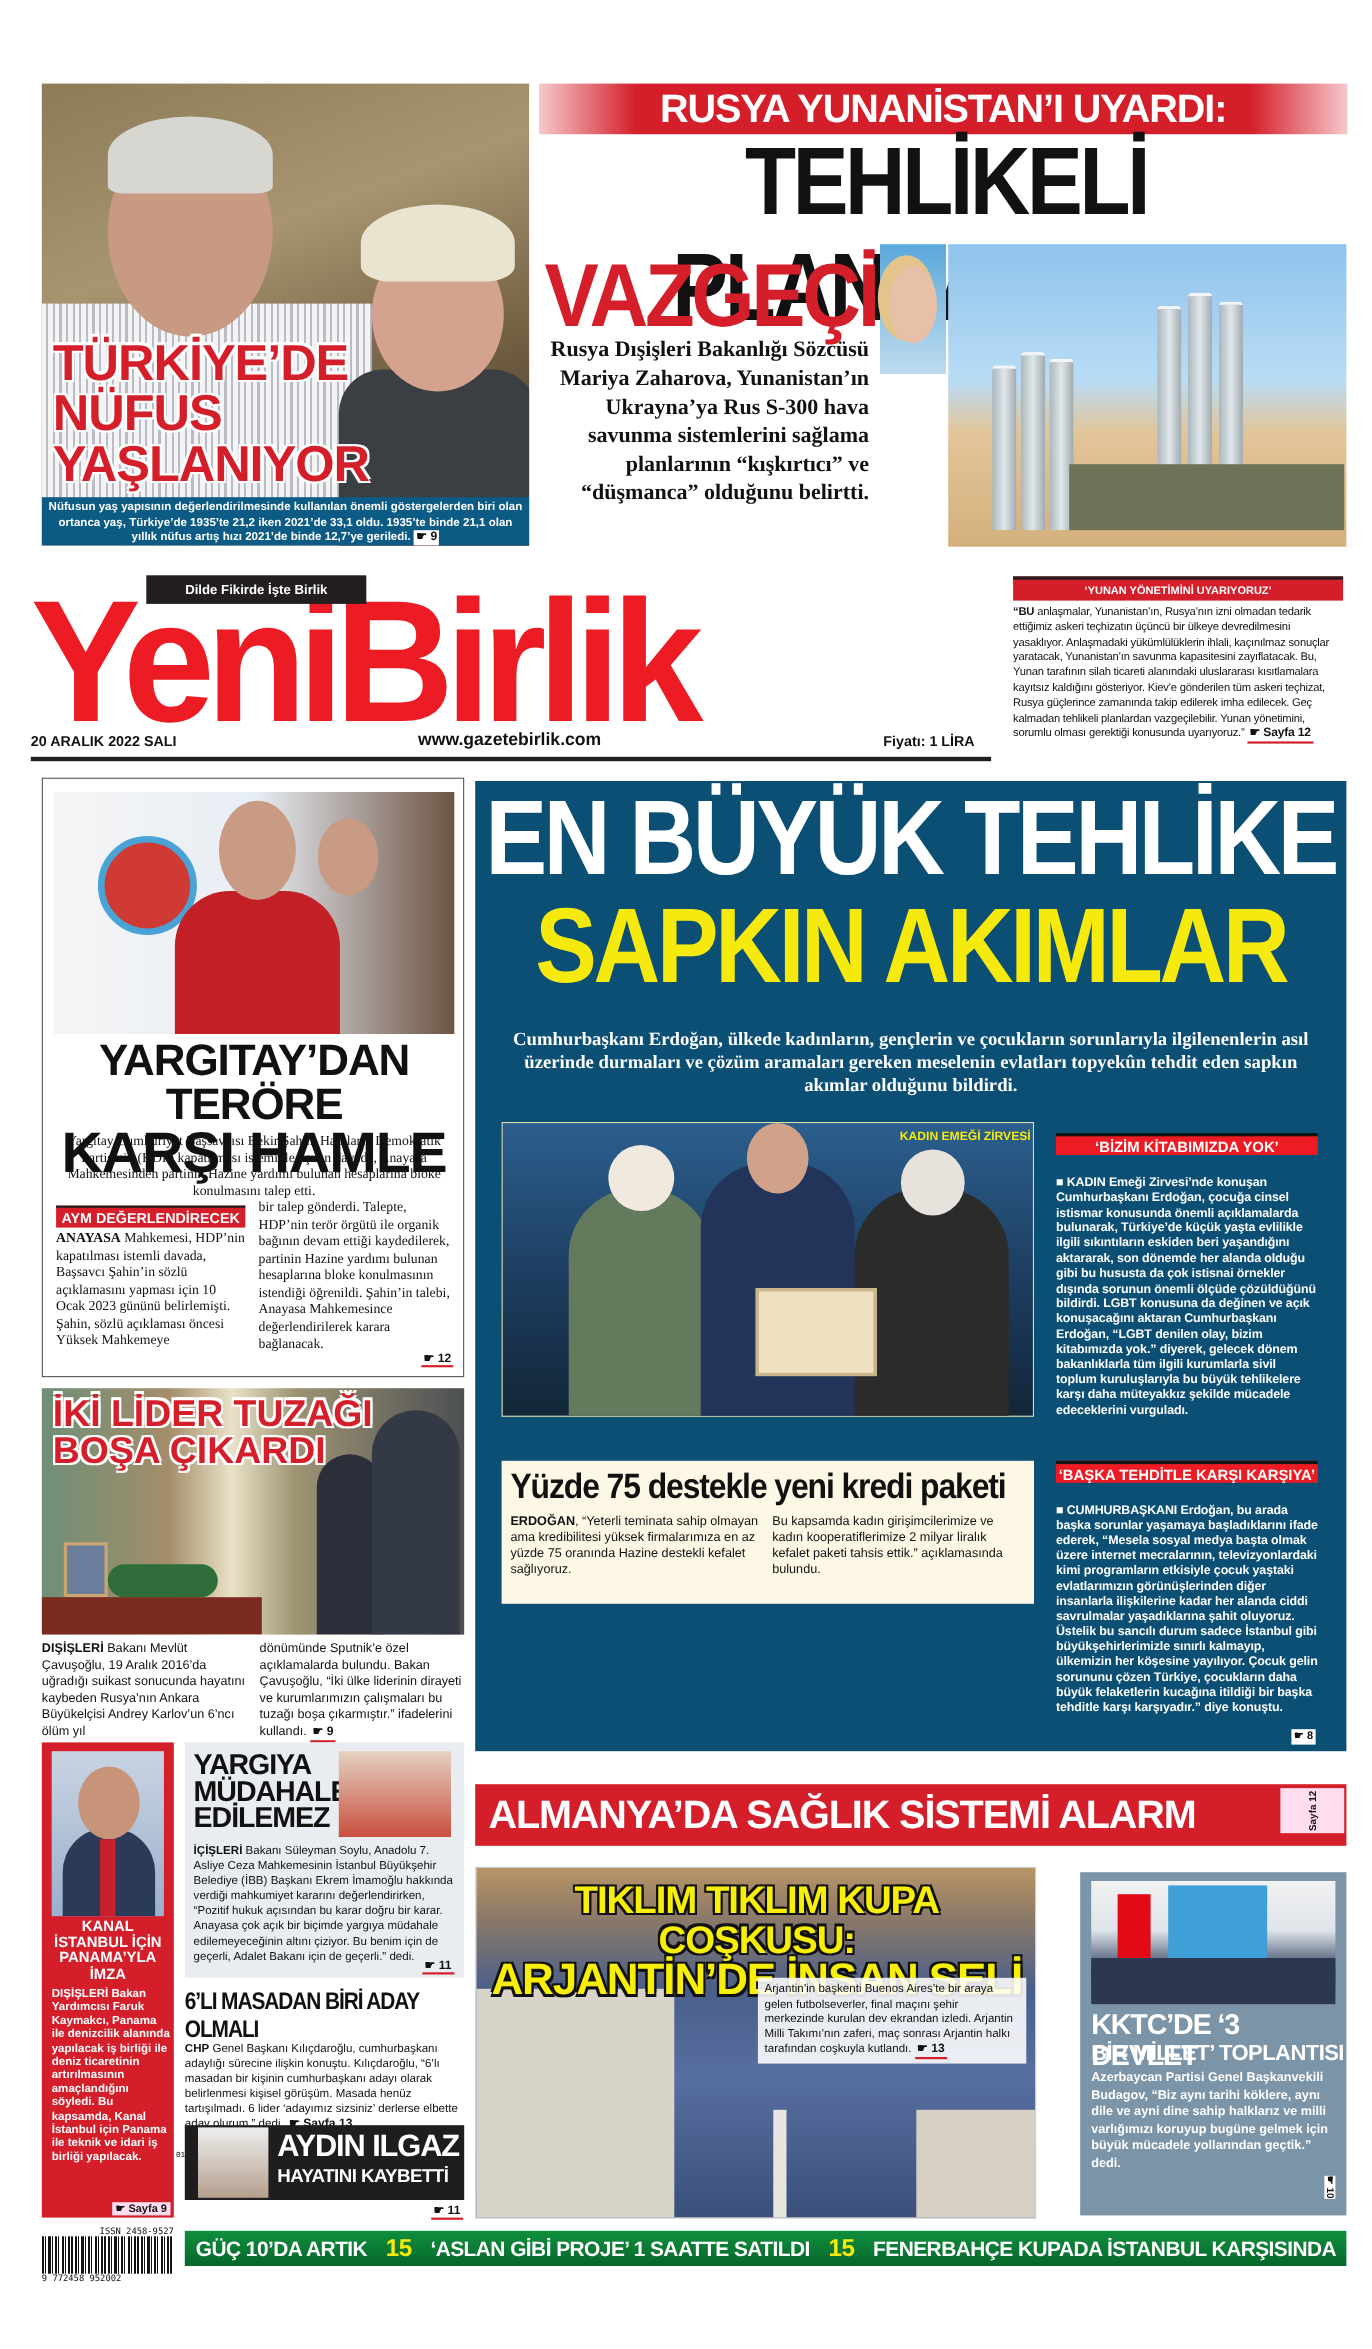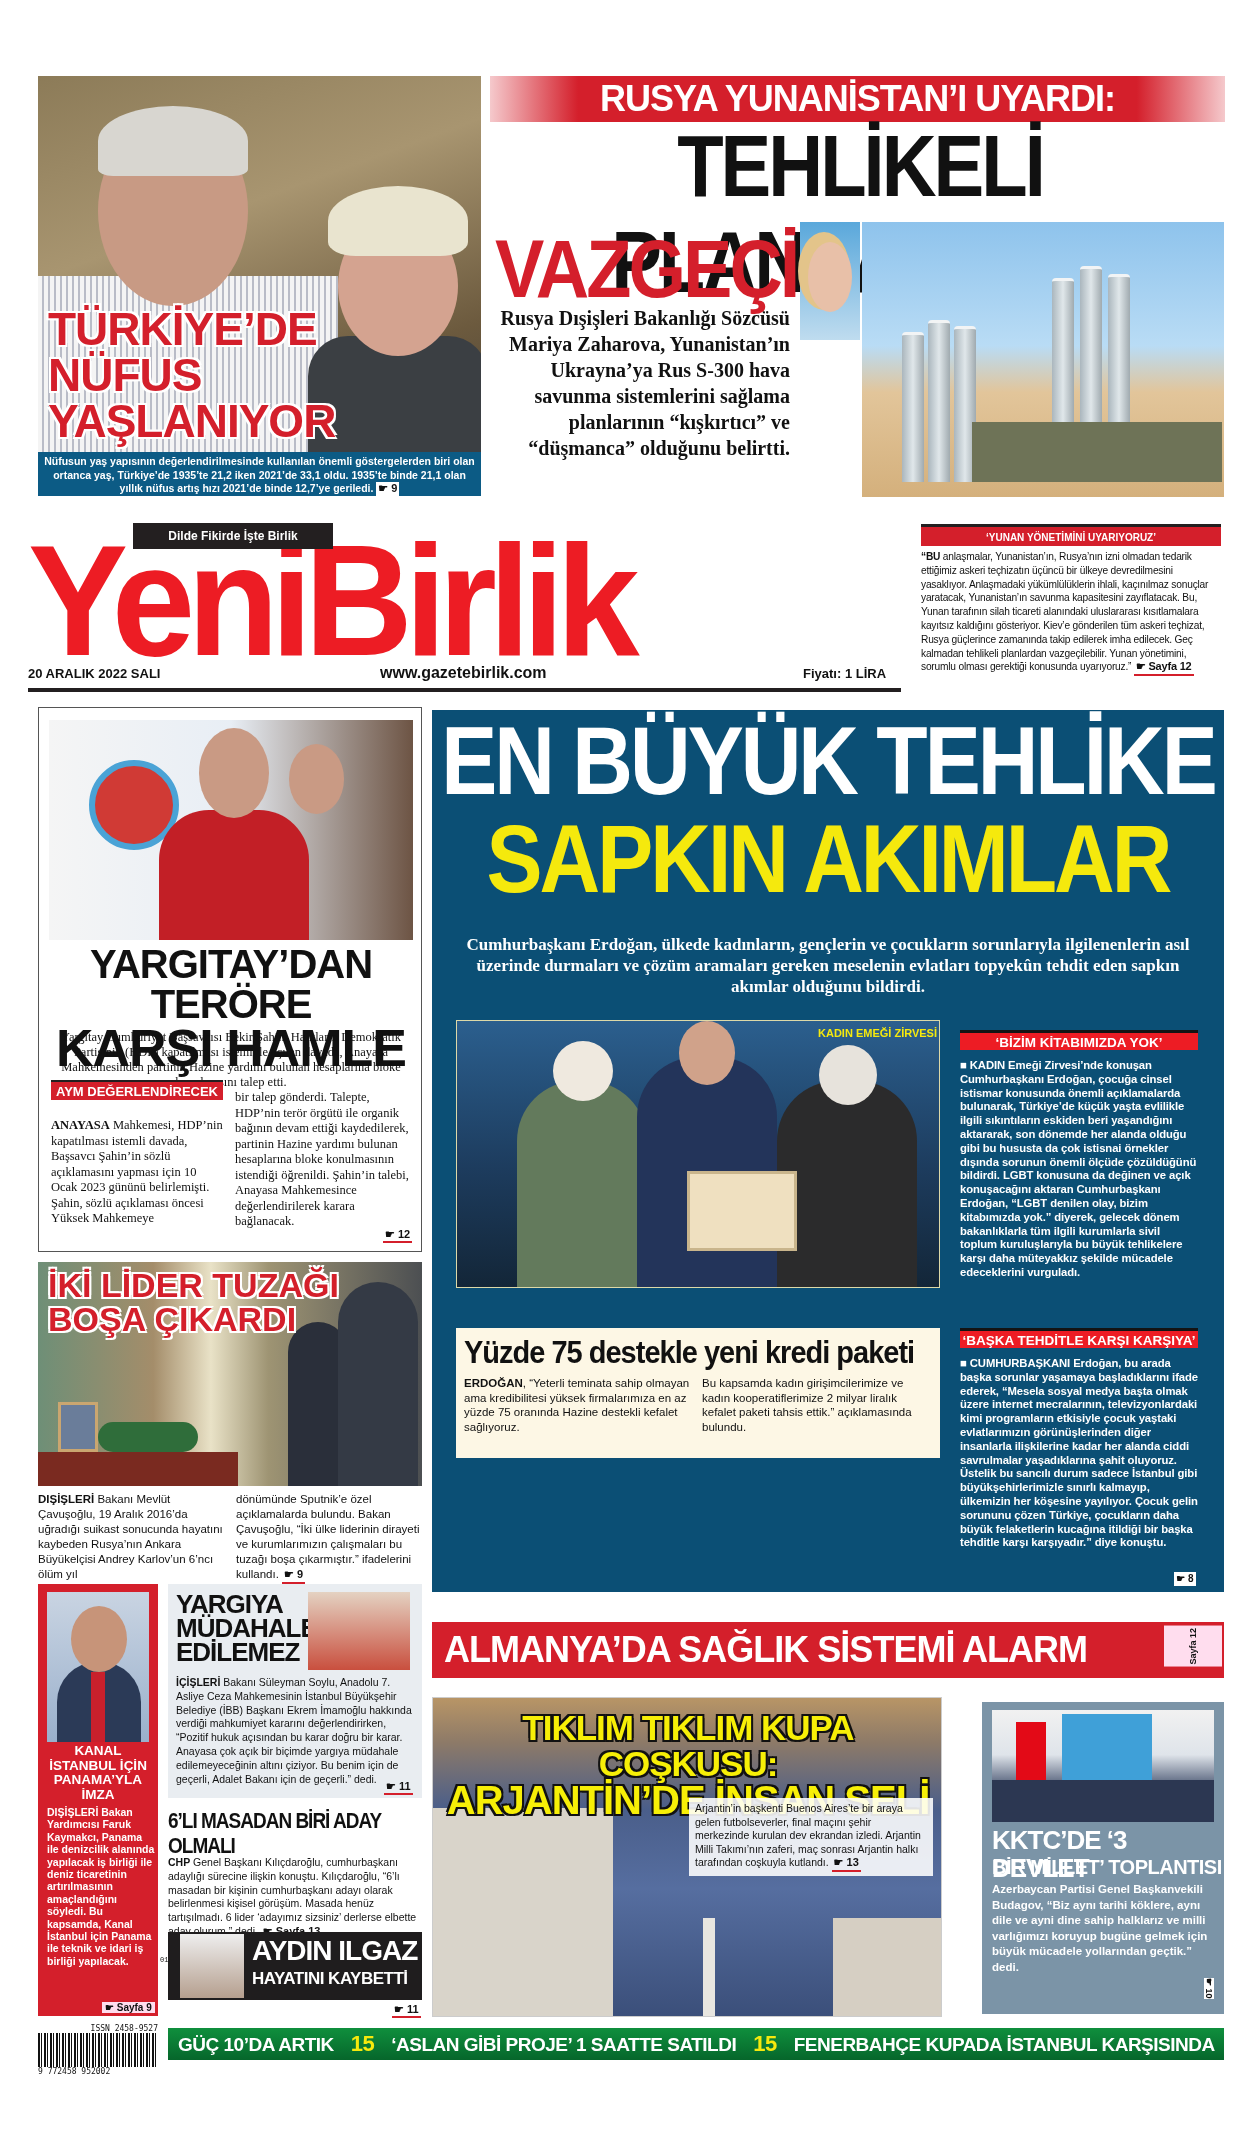--- a/index.html
+++ b/index.html
@@ -34,36 +34,36 @@
 #mast-rule{left:28px;top:688px;width:873px;height:4px;background:#231f20}
 
 #yunan{left:921px;top:524px;width:300px}
 #yunan .t{background:#d41f2b;color:#fff;font-size:10px;font-weight:700;text-align:center;height:22px;line-height:22px;border-top:3px solid #231f20}
 #yunan .b{font-size:10.2px;line-height:13.8px;padding-top:4px;font-family:"Liberation Sans",sans-serif;letter-spacing:-0.2px}
 
 #yargitay{left:38px;top:707px;width:384px;height:545px;border:1px solid #555}
 #yargitay .photo{left:10px;top:12px;width:364px;height:220px;background:linear-gradient(90deg,#f5f5f5 0%,#e8eef5 50%,#6d5444 100%);overflow:hidden}
 #yargitay h2{left:8px;top:236px;width:368px;font-size:40px;line-height:40px;font-weight:900;color:#111;text-align:center;letter-spacing:-1px}
 #yargitay .lede{left:8px;top:322px;width:368px;font-family:"Liberation Serif",serif;font-size:12.5px;line-height:15px;text-align:center}
-#yargitay .sub{left:12px;top:372px;width:172px;height:20px;background:#d41f2b;color:#fff;font-size:13px;font-weight:700;line-height:20px;text-align:center;border-top:2px solid #231f20}
+#yargitay .sub{left:12px;top:388px;width:172px;height:20px;background:#d41f2b;color:#fff;font-size:13px;font-weight:700;line-height:20px;text-align:center;border-top:2px solid #231f20}
 #yargitay .c1{left:12px;top:410px;width:172px;font-family:"Liberation Serif",serif;font-size:12.5px;line-height:15.5px}
 #yargitay .c2{left:196px;top:382px;width:178px;font-family:"Liberation Serif",serif;font-size:12.5px;line-height:15.5px}
 #yargitay .ref{left:344px;top:520px}
 
 #main{left:432px;top:710px;width:792px;height:882px;background:#0b4f75}
 #main .h1{left:0;top:6px;width:792px;text-align:center;font-size:84px;line-height:90px;font-weight:900;color:#fff;letter-spacing:-3px;transform:scaleY(1.15)}
 #main .h2{left:0;top:104px;width:792px;text-align:center;font-size:84px;line-height:90px;font-weight:900;color:#f5e90d;letter-spacing:-3px;transform:scaleY(1.15)}
 #main .lede{left:20px;top:224px;width:752px;text-align:center;font-family:"Liberation Serif",serif;font-weight:700;color:#fff;font-size:17px;line-height:21px}
 #main .photo{left:24px;top:310px;width:484px;height:268px;background:linear-gradient(180deg,#2b5f8e 0%,#1d3c5e 55%,#132638 100%);border:1px solid #ddd9a8;overflow:hidden}
 #main .kredi{left:24px;top:618px;width:484px;height:130px;background:#fdf7e5}
 #main .kredi .t{left:8px;top:6px;font-size:29px;font-weight:700;color:#111;letter-spacing:-1px;transform:scaleY(1.1);transform-origin:left top}
 #main .kredi .b1{left:8px;top:48px;width:228px;font-size:11.5px;line-height:14.5px}
 #main .kredi .b2{left:246px;top:48px;width:230px;font-size:11.5px;line-height:14.5px}
 .sidebox .t{background:#ed1c24;color:#fff;font-size:13.5px;font-weight:700;text-align:center;height:20px;line-height:20px;border-top:3px solid #141414}
-.sidebox .b{color:#fff;font-size:11.3px;line-height:13.8px;font-weight:700;padding-top:9px;letter-spacing:-0.1px}
+.sidebox .b{color:#fff;font-size:11.3px;line-height:13.8px;font-weight:700;padding-top:19px;letter-spacing:-0.1px}
 #kitab{left:528px;top:320px;width:238px}
 #baska{left:528px;top:618px;width:238px}
 #main .ref8{left:742px;top:862px;background:#fff;width:22px;height:14px;font-size:10px;font-weight:700;text-align:center;line-height:14px}
 
 #lider{left:38px;top:1262px;width:384px}
 #lider .photo{left:0;top:0;width:384px;height:224px;background:linear-gradient(90deg,#6e8f77 0%,#a48d6a 30%,#e9e2c7 45%,#9e9473 60%,#4c4f52 100%);overflow:hidden}
 #lider h2{left:10px;top:6px;font-size:34px;line-height:34px;font-weight:900;color:#d41f2b;text-shadow:2px 2px 0 #fff,-2px -2px 0 #fff,2px -2px 0 #fff,-2px 2px 0 #fff}
 #lider .c1{left:0;top:230px;width:186px;font-size:11.5px;line-height:15px}
 #lider .c2{left:198px;top:230px;width:186px;font-size:11.5px;line-height:15px}
 

